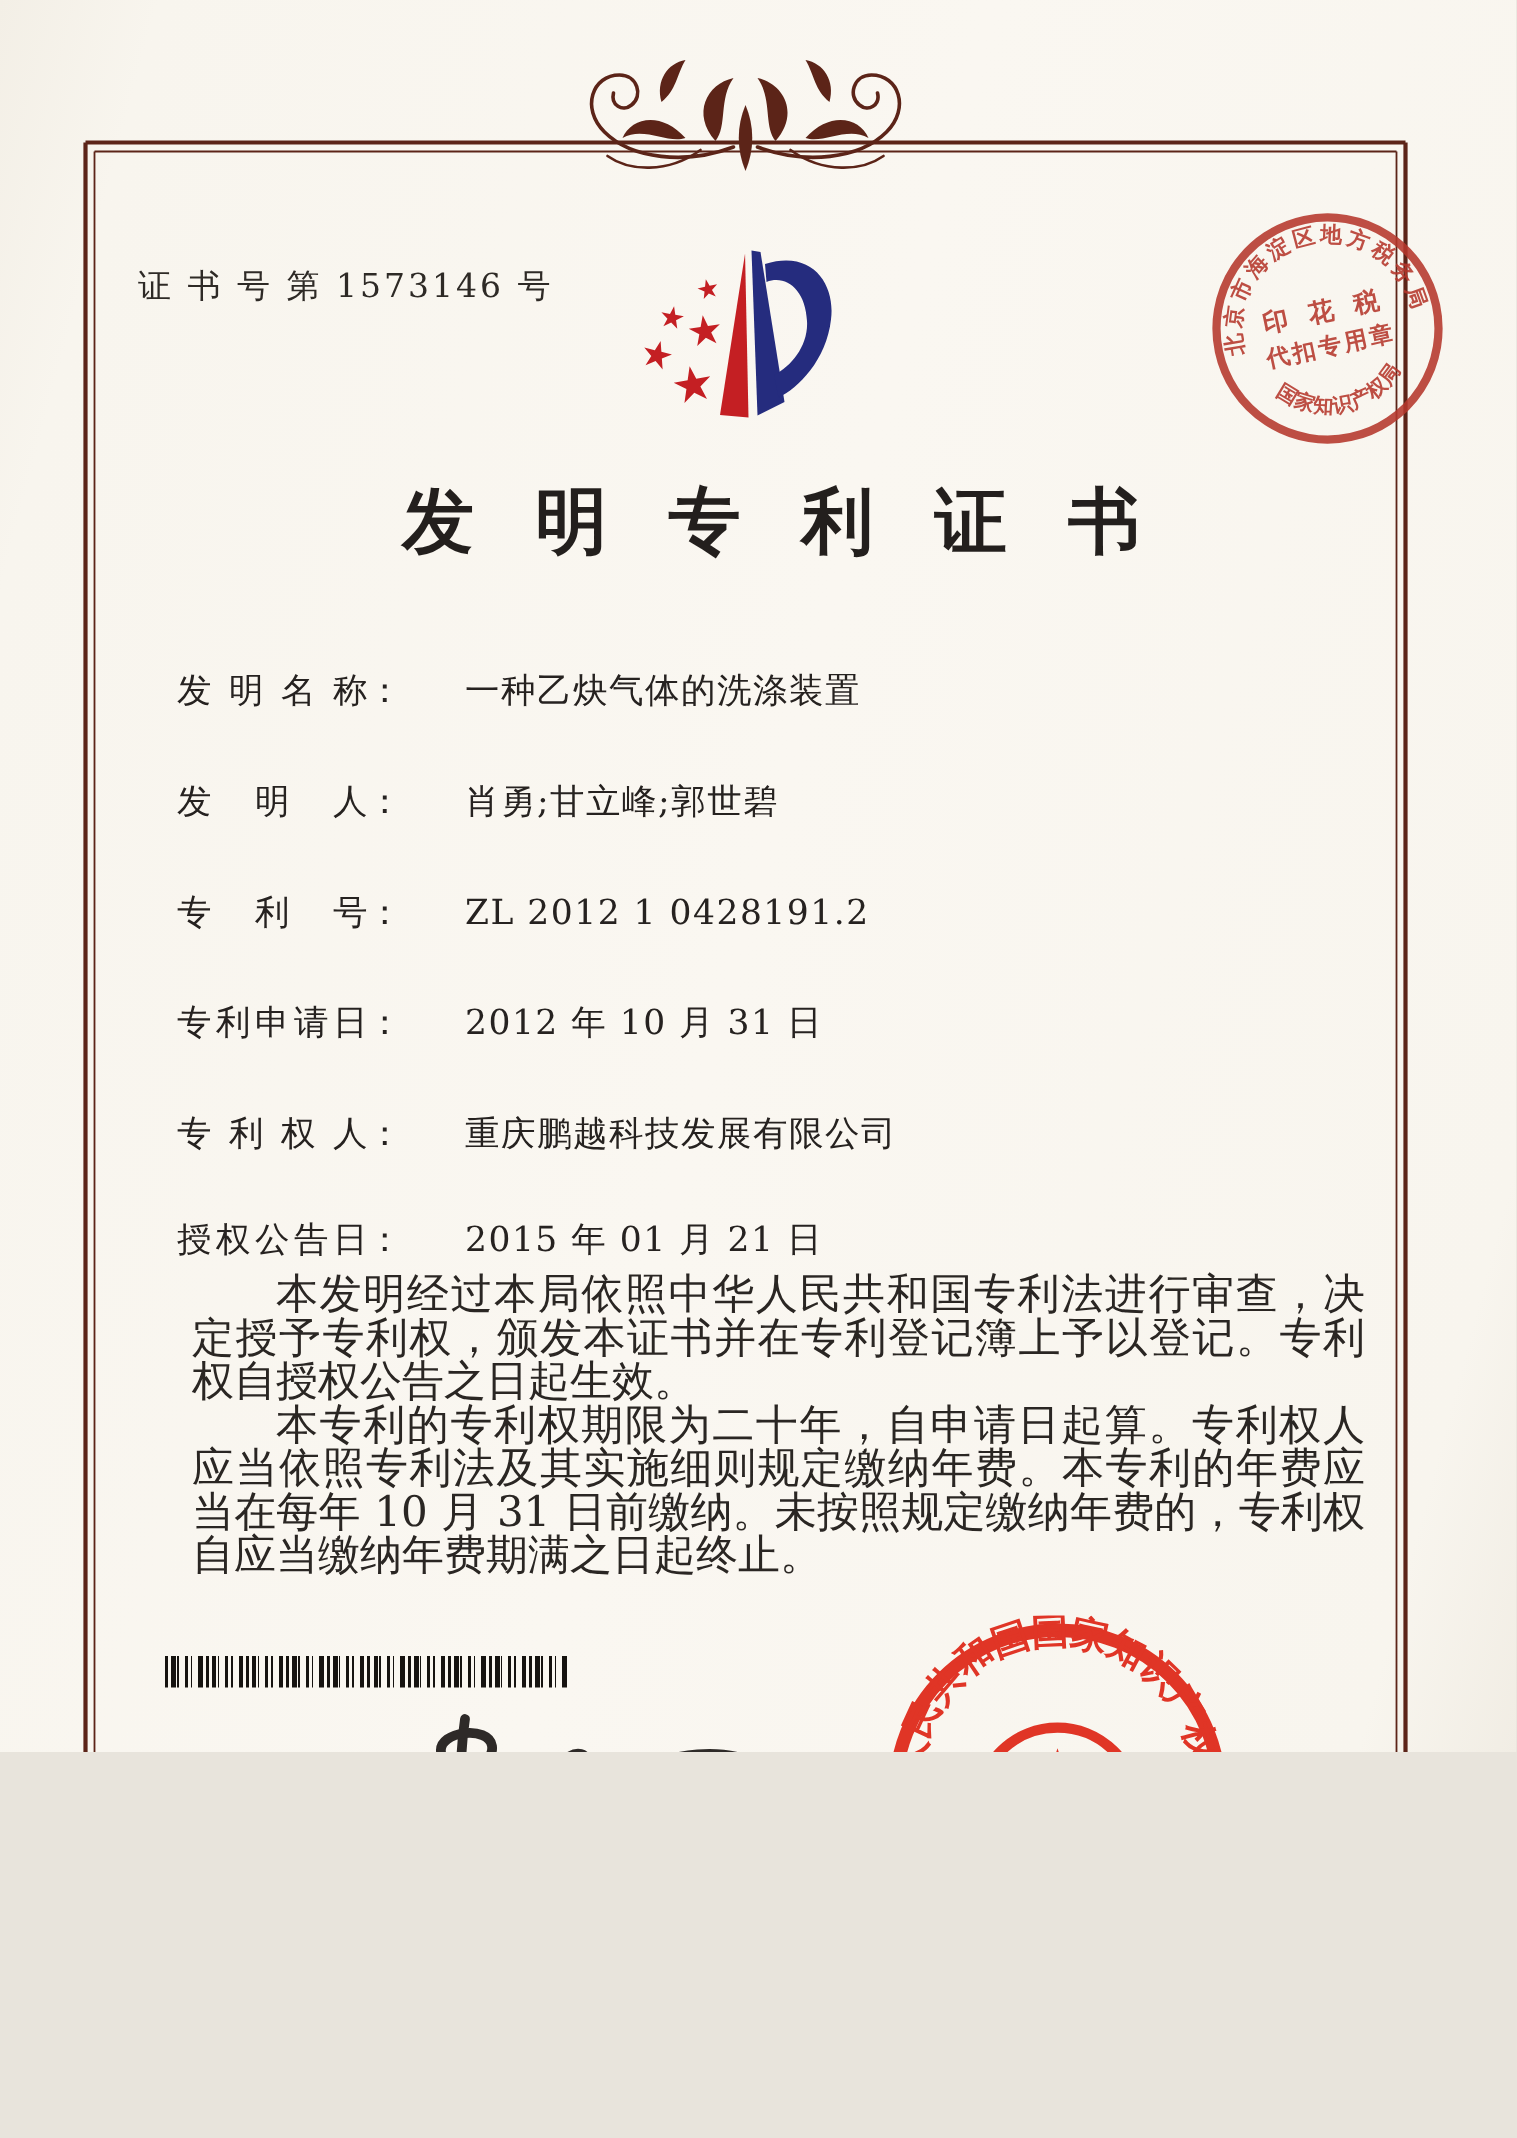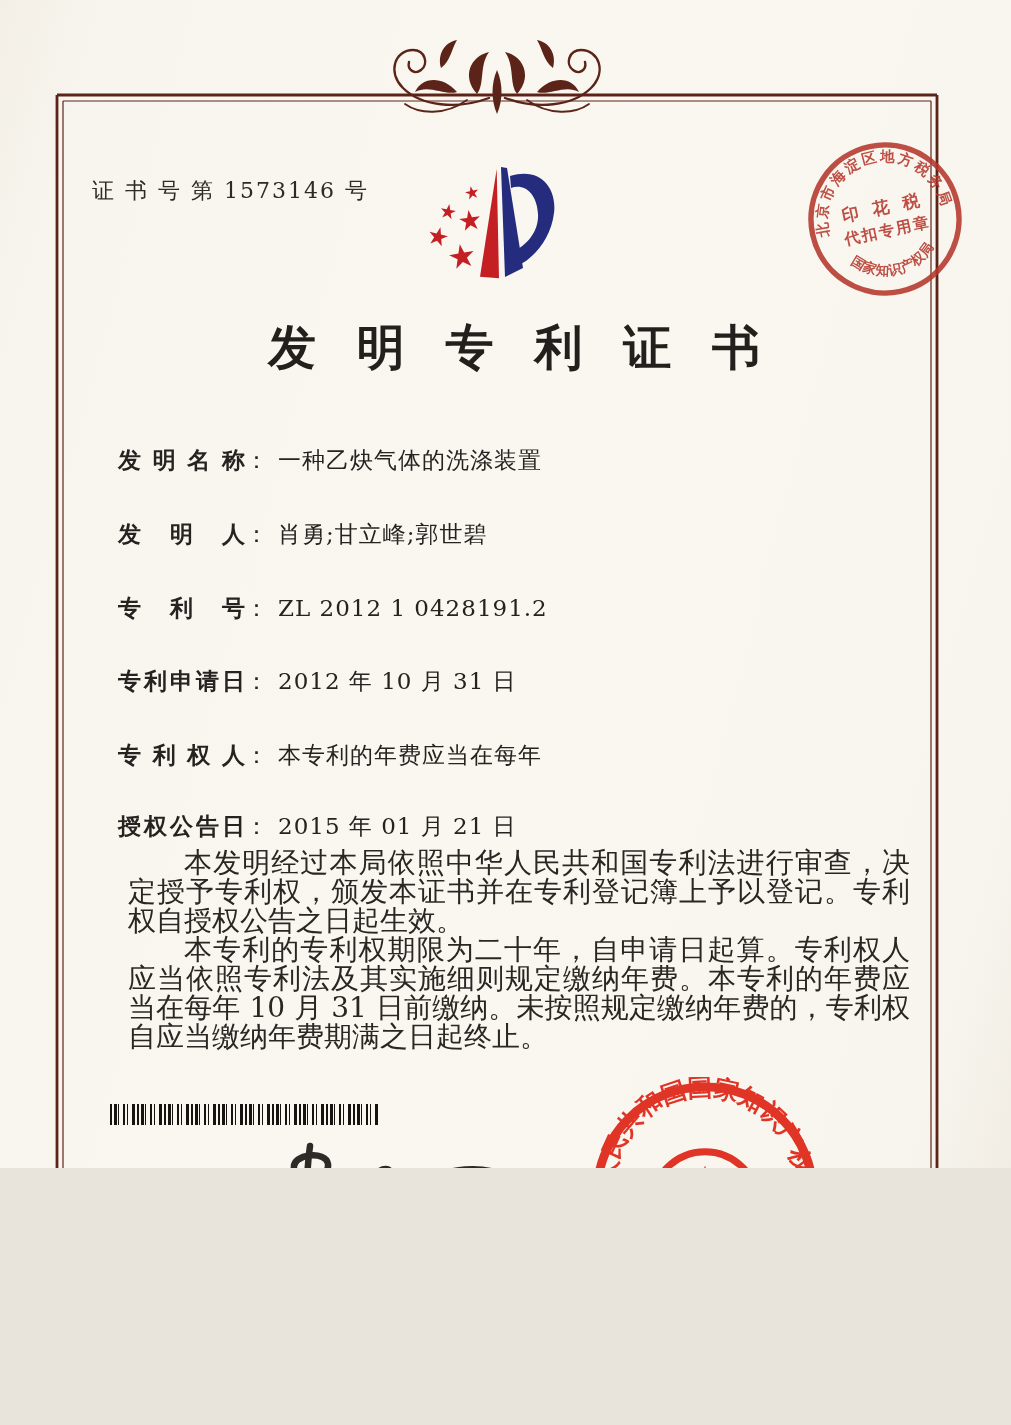--- a/index.html
+++ b/index.html
@@ -12,23 +12,23 @@
   .page{
     position:relative;width:1011px;height:1168px;margin:0 auto;
     background:linear-gradient(105deg,#f3efe6 0%,var(--paper) 8%,#faf7f1 50%,var(--paper) 92%,#f1ede4 100%);
     overflow:hidden;color:var(--ink);
   }
   .abs{position:absolute;}
   .cert-no{left:92px;top:176px;font-size:22px;letter-spacing:2px;color:#2e2a26;}
   .title{left:74px;top:316px;width:880px;text-align:center;font-size:48px;font-weight:700;
          letter-spacing:.85em;text-indent:.85em;color:#231f1d;}
   .field-row{left:118px;white-space:nowrap;font-size:23px;color:#262220;}
-  .flabel{display:inline-block;width:127px;text-align:justify;text-align-last:justify;vertical-align:bottom;font-weight:bold;}
+  .flabel{display:inline-block;width:127px;text-align:justify;text-align-last:justify;vertical-align:bottom;}
   .fcolon{display:inline-block;margin:0 10px 0 0;}
-  .fvalue{letter-spacing:1px;}
+  .fvalue{letter-spacing:1px;margin-left:32px;}
   .paras{left:128px;top:848px;width:782px;font-size:28px;line-height:29px;
          text-align:justify;color:#2a2623;}
   .paras p{margin:0;text-indent:2em;}
   .barcode{left:110px;top:1104px;width:270px;height:21px;
     background:
       repeating-linear-gradient(90deg,
         #161310 0 2px, transparent 2px 4px,
         #161310 4px 7px, transparent 7px 8px,
         #161310 8px 9px, transparent 9px 13px,
         #161310 13px 15px, transparent 15px 17px,
@@ -132,21 +132,21 @@
   <div class="abs field-row" style="top:519px">
     <span class="flabel">发明人</span><span class="fcolon">：</span><span class="fvalue">肖勇;甘立峰;郭世碧</span>
   </div>
   <div class="abs field-row" style="top:593px">
     <span class="flabel">专利号</span><span class="fcolon">：</span><span class="fvalue">ZL 2012 1 0428191.2</span>
   </div>
   <div class="abs field-row" style="top:666px">
     <span class="flabel">专利申请日</span><span class="fcolon">：</span><span class="fvalue">2012 年 10 月 31 日</span>
   </div>
   <div class="abs field-row" style="top:740px">
-    <span class="flabel">专利权人</span><span class="fcolon">：</span><span class="fvalue">本专利的年费应当在每年</span>
+    <span class="flabel">专利权人</span><span class="fcolon">：</span><span class="fvalue">重庆鹏越科技发展有限公司</span>
   </div>
   <div class="abs field-row" style="top:811px">
     <span class="flabel">授权公告日</span><span class="fcolon">：</span><span class="fvalue">2015 年 01 月 21 日</span>
   </div>
 
   <div class="abs paras">
     <p>本发明经过本局依照中华人民共和国专利法进行审查，决定授予专利权，颁发本证书并在专利登记簿上予以登记。专利权自授权公告之日起生效。</p>
     <p>本专利的专利权期限为二十年，自申请日起算。专利权人应当依照专利法及其实施细则规定缴纳年费。本专利的年费应当在每年 10 月 31 日前缴纳。未按照规定缴纳年费的，专利权自应当缴纳年费期满之日起终止。</p>
   </div>
 

